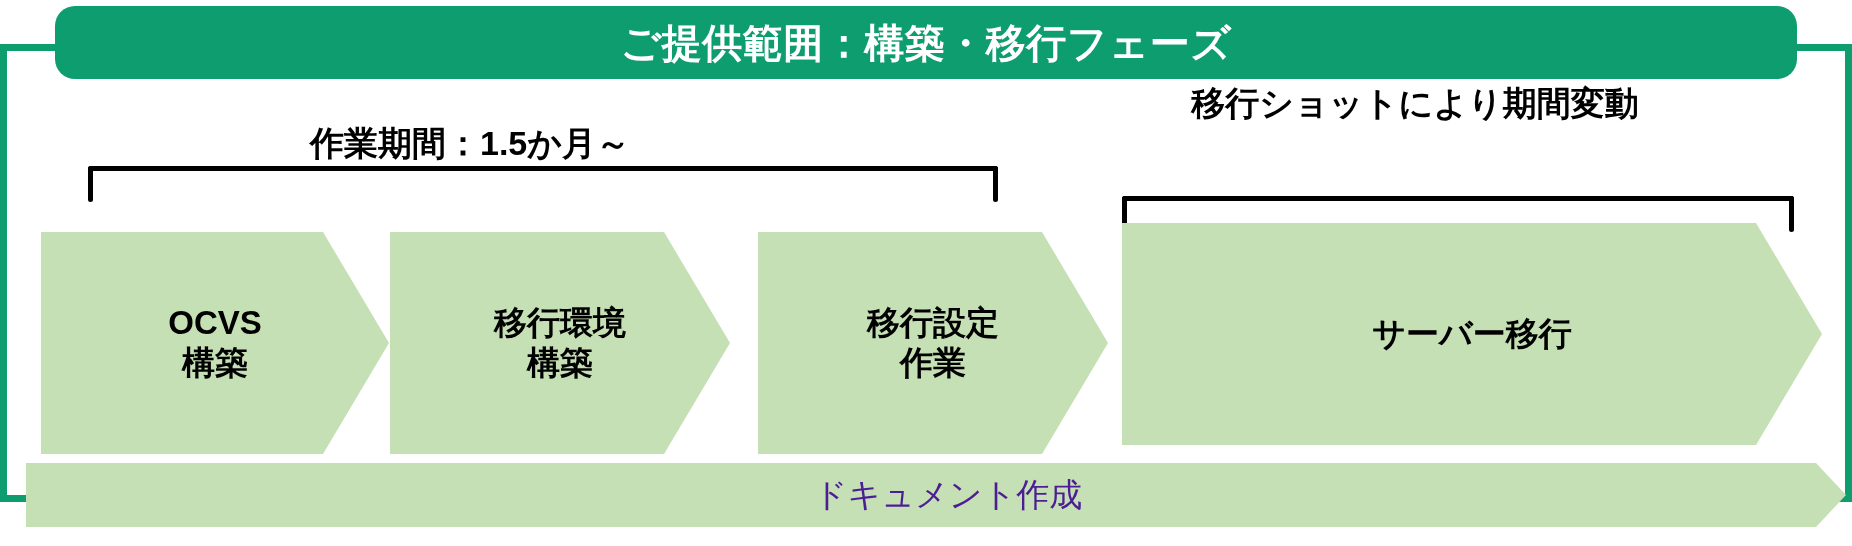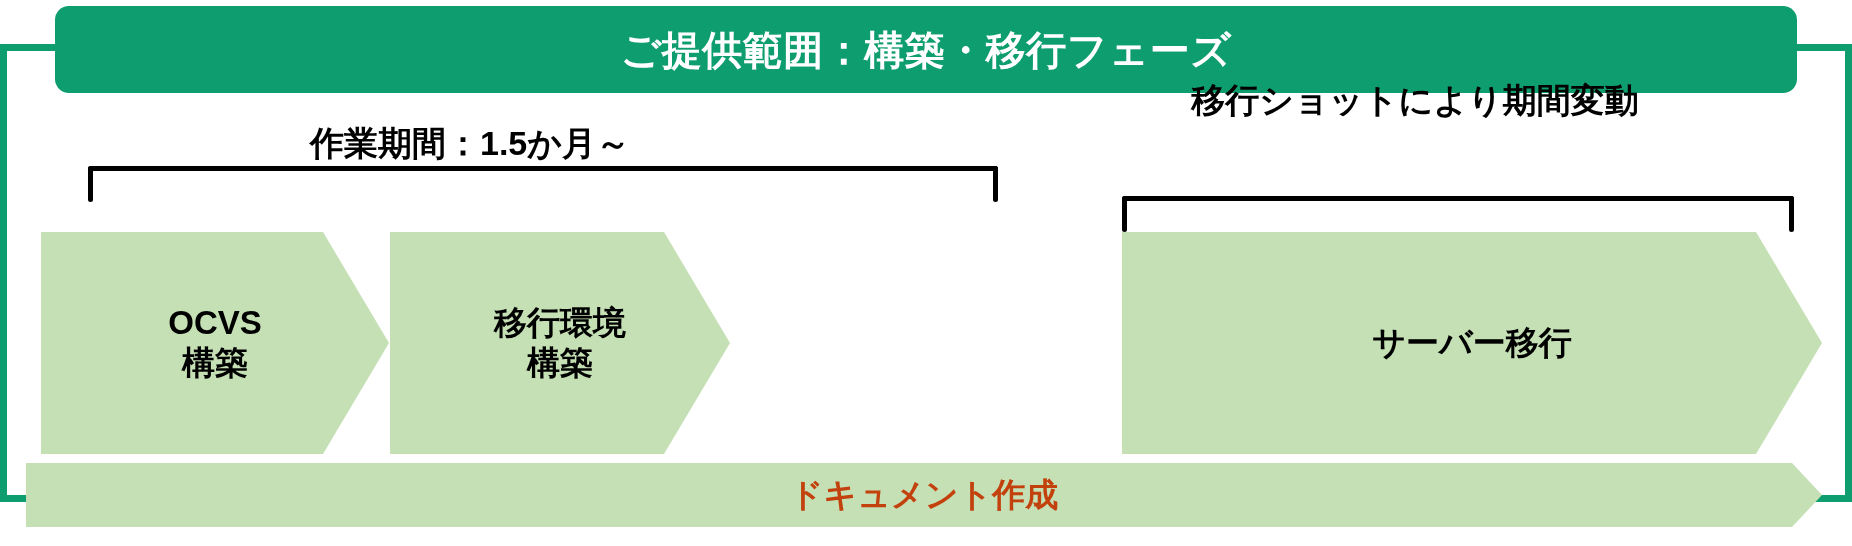--- a/index.html
+++ b/index.html
@@ -16,23 +16,23 @@
   .frame-left,.frame-right{
     position:absolute;width:7px;background:#0E9D6E;
   }
   .frame-top-left,.frame-top-right,.frame-bottom{
     position:absolute;height:7px;background:#0E9D6E;
   }
 
   
   .banner{
     position:absolute;
-    left:55px;top:6px;width:1742px;height:87px;
+    left:55px;top:6px;width:1742px;height:73px;
     background:#0E9D6E;
-    border-radius:14px;
+    border-radius:20px;
     display:flex;align-items:center;justify-content:center;
   }
   .banner-title{
     color:#ffffff;
     font-size:40px;
     font-weight:bold;
     letter-spacing:0.5px;
     white-space:nowrap;
     line-height:1;
   }
@@ -41,21 +41,21 @@
   .annot{
     position:absolute;
     text-align:center;
     color:#000000;
     font-size:34px;
     font-weight:bold;
     line-height:1.12;
     white-space:nowrap;
   }
   #annot-left{left:300px;top:104px;width:340px;margin-top:20px;}
-  #annot-right{left:1130px;top:84px;width:570px;font-family:Liberation Mono, monospace;}
+  #annot-right{left:1130px;top:84px;width:570px;}
 
   
   .bracket{position:absolute;}
   .bracket .bar{
     position:absolute;left:0;top:0;height:5px;width:100%;
     background:#000000;border-radius:3px;
   }
   .bracket .tick{
     position:absolute;top:0;width:5px;height:100%;
     background:#000000;border-radius:3px;
@@ -79,21 +79,21 @@
     clip-path:polygon(0 0, calc(100% - 66px) 0, 100% 50%, calc(100% - 66px) 100%, 0 100%);
   }
   .arrow-label{position:relative;}
 
   
   .docbar{
     position:absolute;
     background:#C5E0B4;
     clip-path:polygon(0 0, calc(100% - 30px) 0, 100% 50%, calc(100% - 30px) 100%, 0 100%);
     display:flex;align-items:center;justify-content:center;
-    color:#c2410c;font-size:33px;font-weight:bold;white-space:nowrap;
+    color:#4c1d95;font-size:33px;font-weight:normal;white-space:nowrap;padding-left:24px;
   }
 </style>
 </head>
 <body>
 
 <div id="stage">
 
   <div class="frame-top-left" style="left:0px;  top:44px;  width:60px;"></div>
   <div class="frame-top-right" style="left:1792px;top:44px;  width:60px;"></div>
   <div class="frame-left" style="left:0px;  top:44px;  height:458px;"></div>
@@ -125,22 +125,26 @@
   <div class="arrow chev" style="left:41px;top:232px;width:348px;height:222px;">
     <span class="arrow-label">OCVS
 構築</span>
   </div>
 
   <div class="arrow chev" style="left:390px;top:232px;width:340px;height:222px;">
     <span class="arrow-label">移行環境
 構築</span>
   </div>
 
+  <div class="arrow chev" style="left:758px;top:232px;width:350px;height:222px;">
+    <span class="arrow-label">移行設定
+作業</span>
+  </div>
 
-  <div class="arrow chev" style="left:1122px;top:232px;width:700px;height:222px;text-align:right;">
+  <div class="arrow chev" style="left:1122px;top:223px;width:700px;height:222px;text-align:right;">
     <span class="arrow-label">サーバー移行</span>
   </div>
 
   <div class="docbar" style="left:26px;top:463px;width:1796px;height:64px;">
     <span>ドキュメント作成</span>
   </div>
 
 </div>
 
 </body></html>

